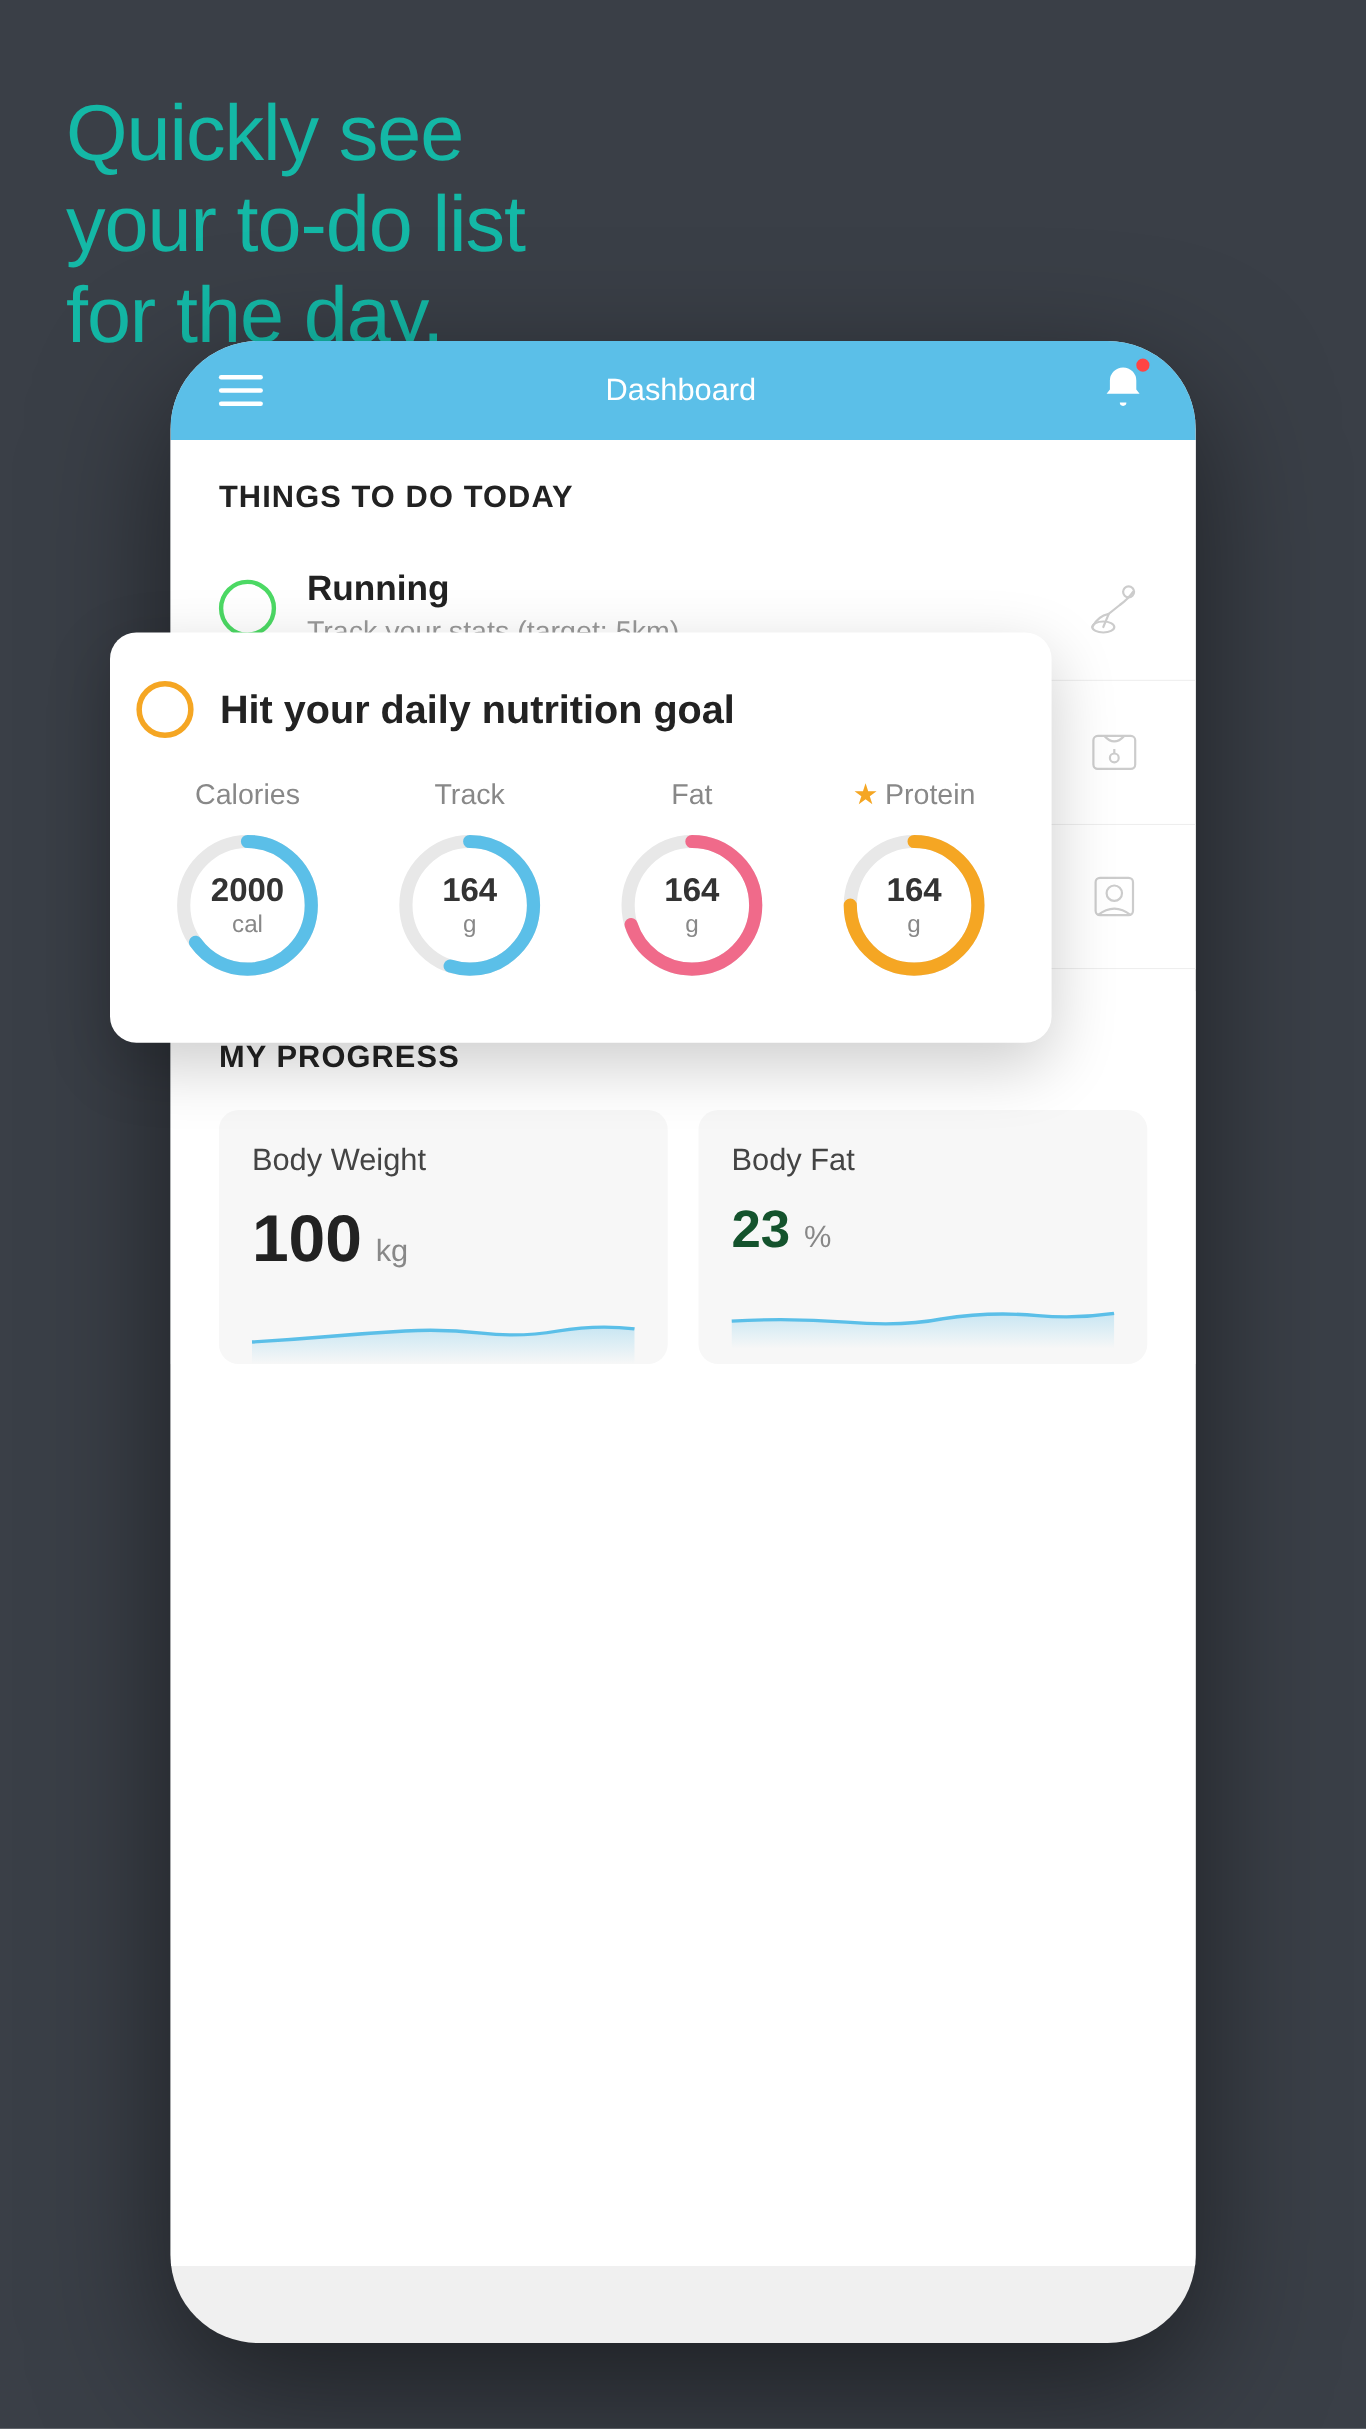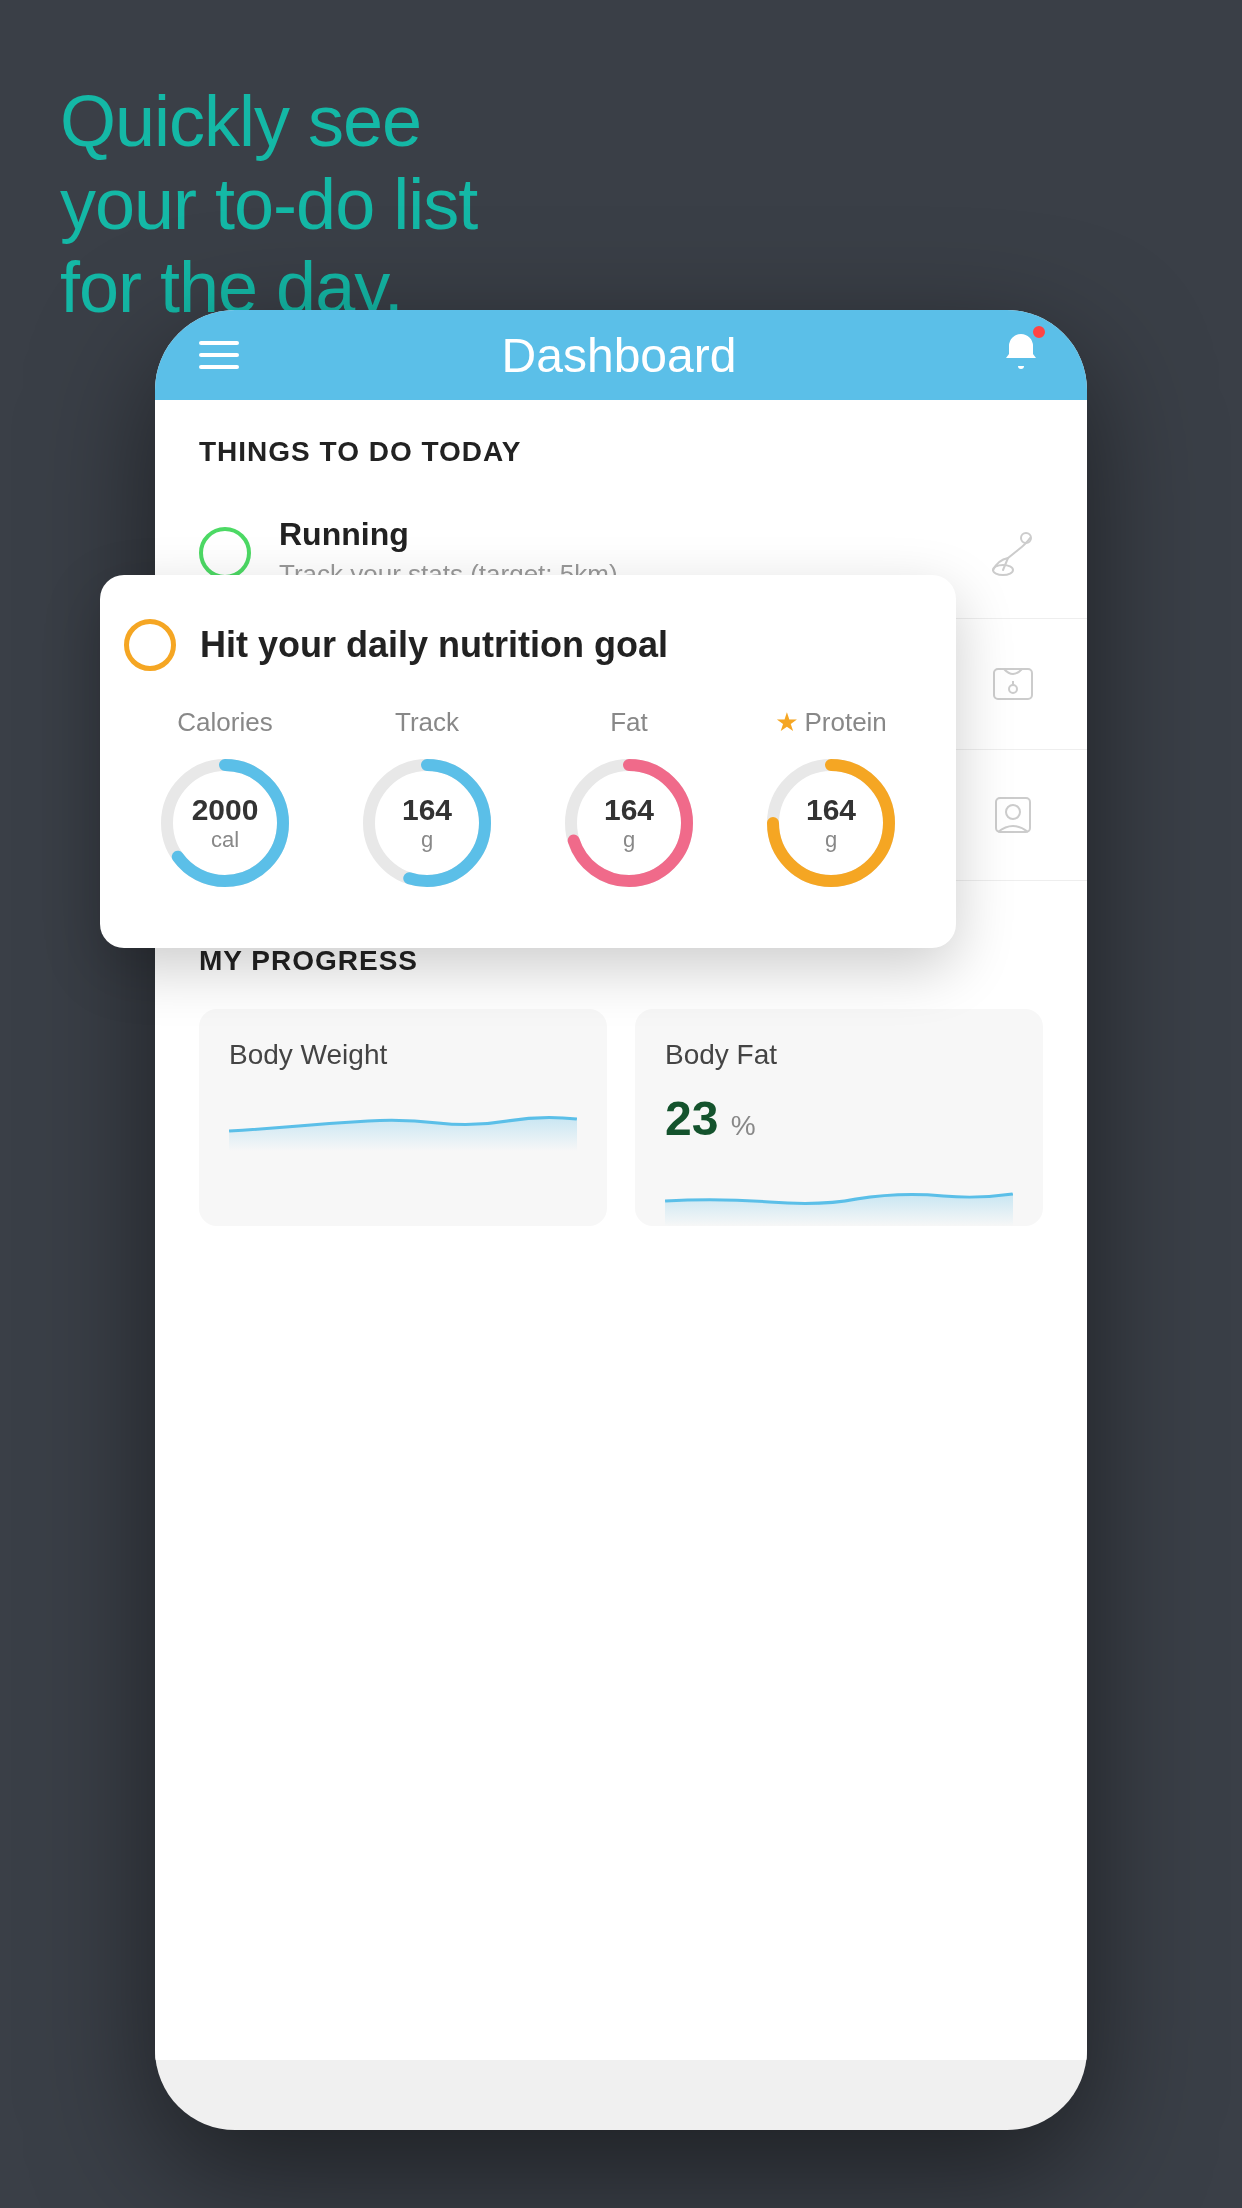--- a/index.html
+++ b/index.html
@@ -127,21 +127,21 @@
     .hamburger span {
       display: block;
       width: 40px;
       height: 4px;
       background: #fff;
       border-radius: 2px;
     }
 
     .nav-title {
       color: #fff;
-      font-size: 48px;
+      font-size: 28px;
       font-weight: 500;
     }
 
     .bell-icon {
       position: relative;
       color: #fff;
       font-size: 44px;
     }
     .bell-dot {
       position: absolute;
@@ -452,20 +452,24 @@
         </div>
       </div>
     </div>
 
     <div style="padding: 44px 44px 0; background:#fff; margin-top: 20px;">
       <div class="progress-title">MY PROGRESS</div>
       <div class="progress-cards">
 
         <div class="progress-card" style="flex:1;background:#f7f7f7;border-radius:18px;padding:30px 30px 0;overflow:hidden;">
           <div class="progress-card-title" style="font-size:28px;color:#444;margin-bottom:20px;">Body Weight</div>
+          <div>
+            <span class="progress-value" style="font-size:60px;font-weight:800;color:#222;">100</span>
+            <span class="progress-unit" style="font-size:28px;color:#888;margin-left:8px;">kg</span>
+          </div>
           <div class="progress-chart" style="height:60px;margin-top:20px;">
             <svg viewBox="0 0 200 60" preserveAspectRatio="none">
               <defs>
                 <linearGradient id="blueGrad1" x1="0" y1="0" x2="0" y2="1">
                   <stop offset="0%" stop-color="#5bbfe8" stop-opacity="0.3"></stop>
                   <stop offset="100%" stop-color="#5bbfe8" stop-opacity="0"></stop>
                 </linearGradient>
               </defs>
               <path d="M0 40 Q20 38 40 35 Q60 32 80 30 Q100 28 120 32 Q140 36 160 30 Q180 24 200 28" stroke="#5bbfe8" stroke-width="3" fill="none"></path>
               <path d="M0 40 Q20 38 40 35 Q60 32 80 30 Q100 28 120 32 Q140 36 160 30 Q180 24 200 28 L200 60 L0 60Z" fill="url(#blueGrad1)"></path>

